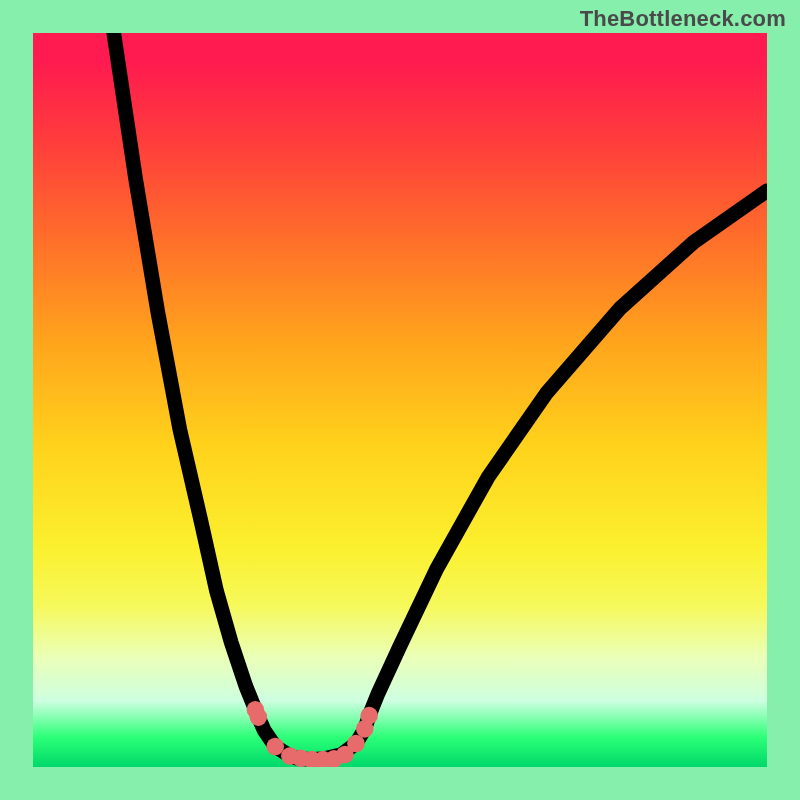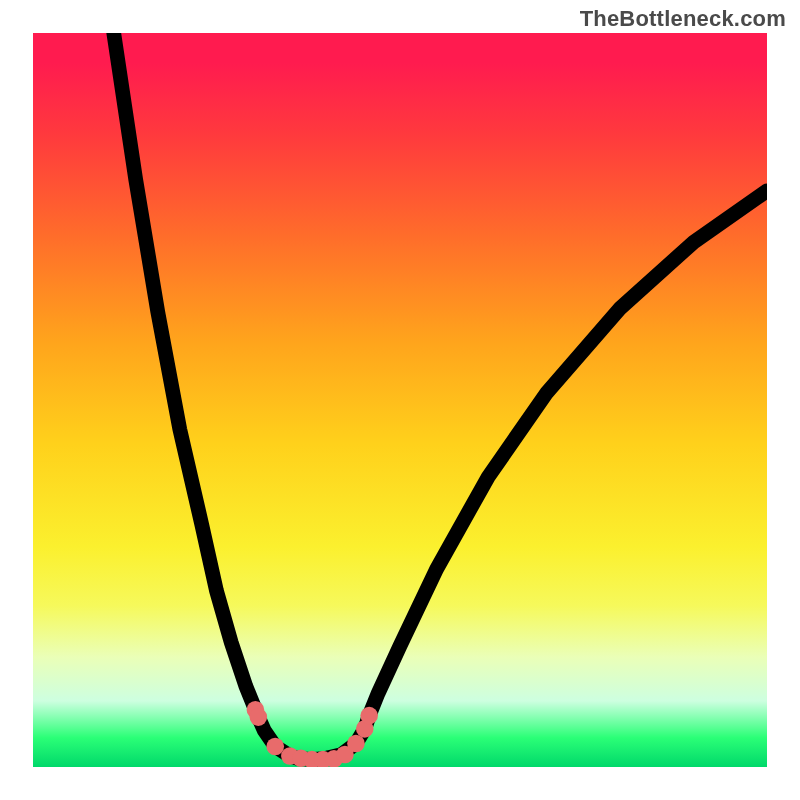--- a/index.html
+++ b/index.html
@@ -8,21 +8,21 @@
     width: 800px;
     height: 800px;
     background: #000;
     overflow: hidden;
     font-family: Arial, Helvetica, sans-serif;
   }
   .stage {
     position: relative;
     width: 800px;
     height: 800px;
-    background: #ffffff;
+    background: #86efac;
   }
   .watermark {
     position: absolute;
     top: 6px;
     right: 14px;
     font-size: 22px;
     font-weight: 600;
     color: #4a4a4a;
     letter-spacing: 0.2px;
     z-index: 50;

